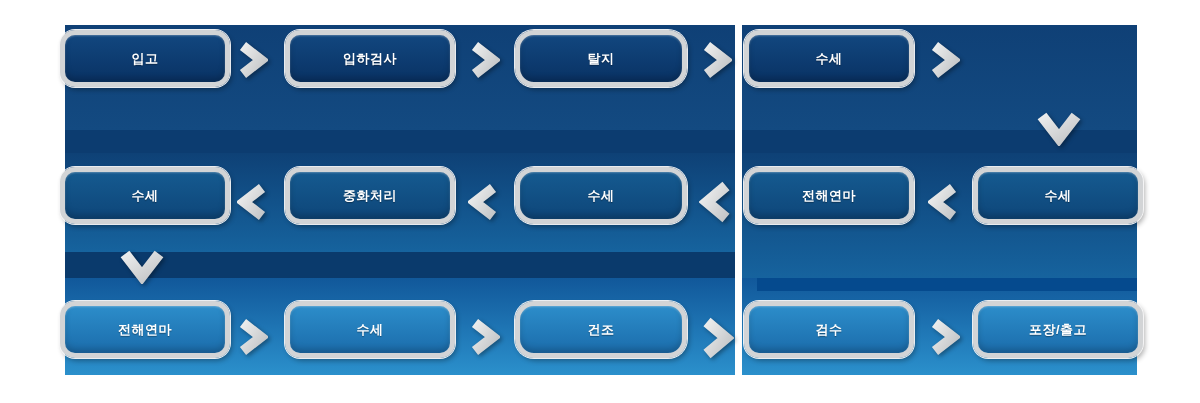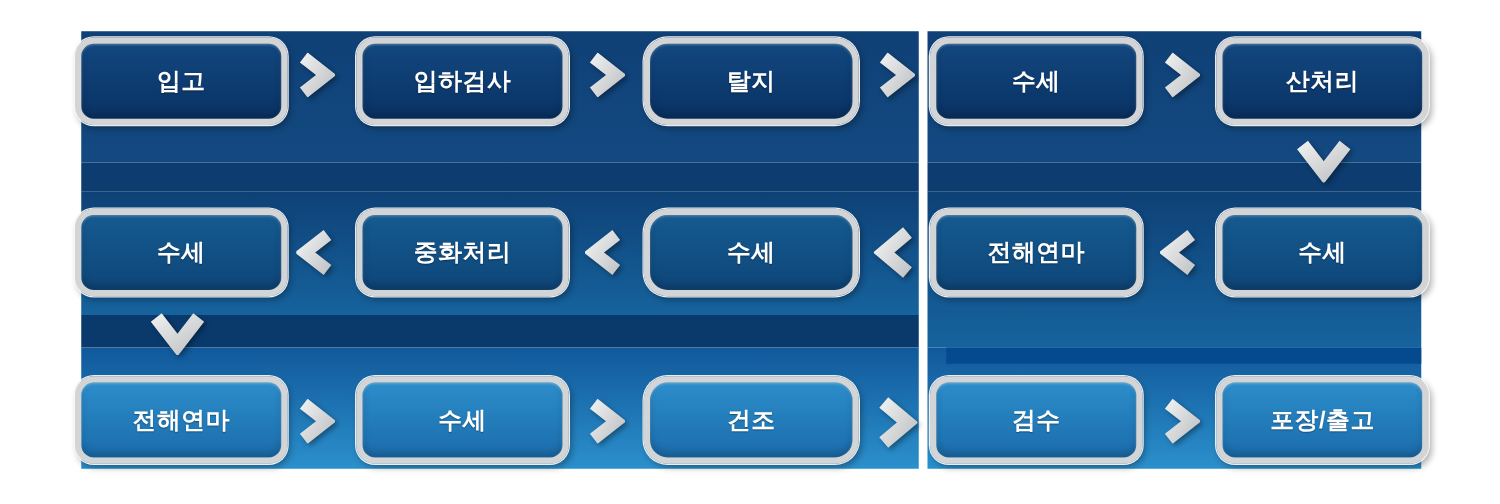--- a/index.html
+++ b/index.html
@@ -17,27 +17,27 @@
   .band { width:100%; }
   .b1   { height:105px; background:linear-gradient(180deg, var(--band1-a), var(--band1-b)); }
   .sep1 { height:23px;  background:var(--sep1); }
   .b2   { height:99px;  background:linear-gradient(180deg, var(--band2-a), var(--band2-b)); }
   .sep2 { height:26px;  background:var(--sep2); }
   .b2r  { height:125px; background:linear-gradient(180deg, var(--band2-a), var(--band2-b)); }
   .b3   { height:97px;  background:linear-gradient(180deg, var(--band3-a), var(--band3-b)); position:relative; }
   .stripe-inset { position:absolute; top:0; left:15px; right:0; height:13px; background:var(--stripe-right); }
   
   .step {
-    position:absolute; height:70px; box-sizing:border-box;
+    position:absolute; height:57px; box-sizing:border-box;
     border:5px solid var(--btn-border);
     border-radius:15px;
     box-shadow: 0 0 0 1px rgba(245,246,247,.95), 2px 3px 5px rgba(0,0,0,.30),
                 inset 0 1px 2px rgba(255,255,255,.28), inset 0 -4px 6px rgba(0,0,0,.18);
     display:flex; align-items:center; justify-content:center;
-    color:var(--text); font-weight:bold; font-size:19px; letter-spacing:.5px;
+    color:var(--text); font-weight:bold; font-size:13px; letter-spacing:.5px;
     text-shadow: 0 1px 1px rgba(0,0,0,.35);
   }
   .s-r1 { top:30px;  background:linear-gradient(180deg, var(--btn1-a), var(--btn1-b)); }
   .s-r2 { top:167px; background:linear-gradient(180deg, var(--btn2-a), var(--btn2-b)); }
   .s-r3 { top:301px; background:linear-gradient(180deg, var(--btn3-a), var(--btn3-b)); }
   .s-c1 { left:60px;  width:170px; }
   .s-c2 { left:285px; width:170px; }
   .s-c3 { left:515px; width:172px;border-radius:19px; }
   .s-c4 { left:744px; width:170px; }
   .s-c5 { left:973px; width:170px; }
@@ -75,21 +75,20 @@
     <div class="band b2r"></div>
     <div class="band b3">
       <div class="stripe-inset"></div>
     </div>
   </div>
 
   <div class="step s-r1 s-c1">입고</div>
   <div class="step s-r1 s-c2">입하검사</div>
   <div class="step s-r1 s-c3">탈지</div>
   <div class="step s-r1 s-c4">수세</div>
-  <div class="step s-r1 s-c5">산처리</div>
 
   <div class="step s-r2 s-c5">수세</div>
   <div class="step s-r2 s-c4">전해연마</div>
   <div class="step s-r2 s-c3">수세</div>
   <div class="step s-r2 s-c2">중화처리</div>
   <div class="step s-r2 s-c1">수세</div>
 
   <div class="step s-r3 s-c1">전해연마</div>
   <div class="step s-r3 s-c2">수세</div>
   <div class="step s-r3 s-c3">건조</div>

